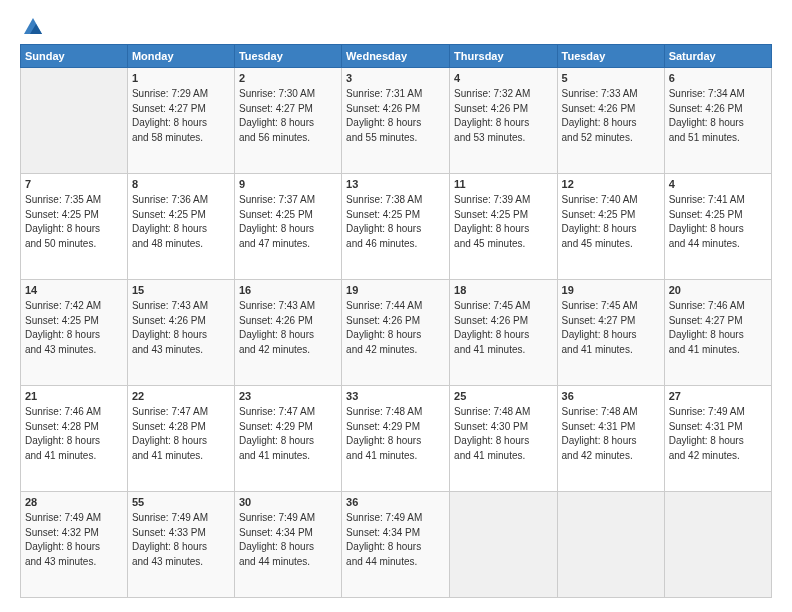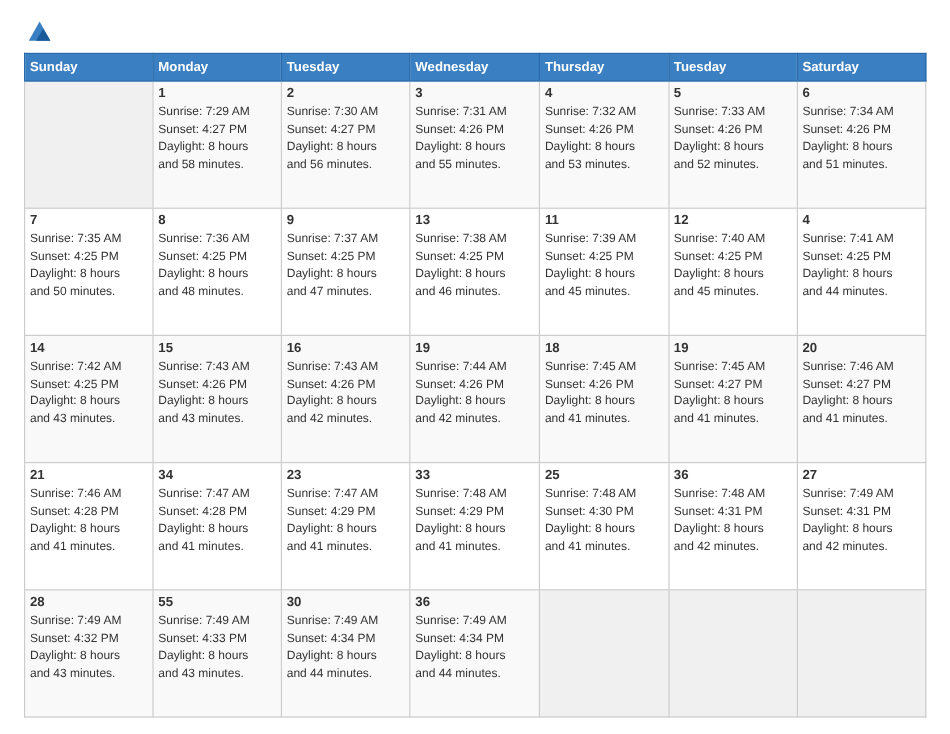--- a/index.html
+++ b/index.html
@@ -231,21 +231,21 @@
             <span class="day-num">20</span>
             <div class="day-info">Sunrise: 7:46 AM<br>Sunset: 4:27 PM<br>Daylight: 8 hours<br>and 41 minutes.</div>
           </td>
         </tr>
         <tr>
           <td>
             <span class="day-num">21</span>
             <div class="day-info">Sunrise: 7:46 AM<br>Sunset: 4:28 PM<br>Daylight: 8 hours<br>and 41 minutes.</div>
           </td>
           <td>
-            <span class="day-num">34</span>
+            <span class="day-num">22</span>
             <div class="day-info">Sunrise: 7:47 AM<br>Sunset: 4:28 PM<br>Daylight: 8 hours<br>and 41 minutes.</div>
           </td>
           <td>
             <span class="day-num">23</span>
             <div class="day-info">Sunrise: 7:47 AM<br>Sunset: 4:29 PM<br>Daylight: 8 hours<br>and 41 minutes.</div>
           </td>
           <td>
             <span class="day-num">33</span>
             <div class="day-info">Sunrise: 7:48 AM<br>Sunset: 4:29 PM<br>Daylight: 8 hours<br>and 41 minutes.</div>
           </td>

